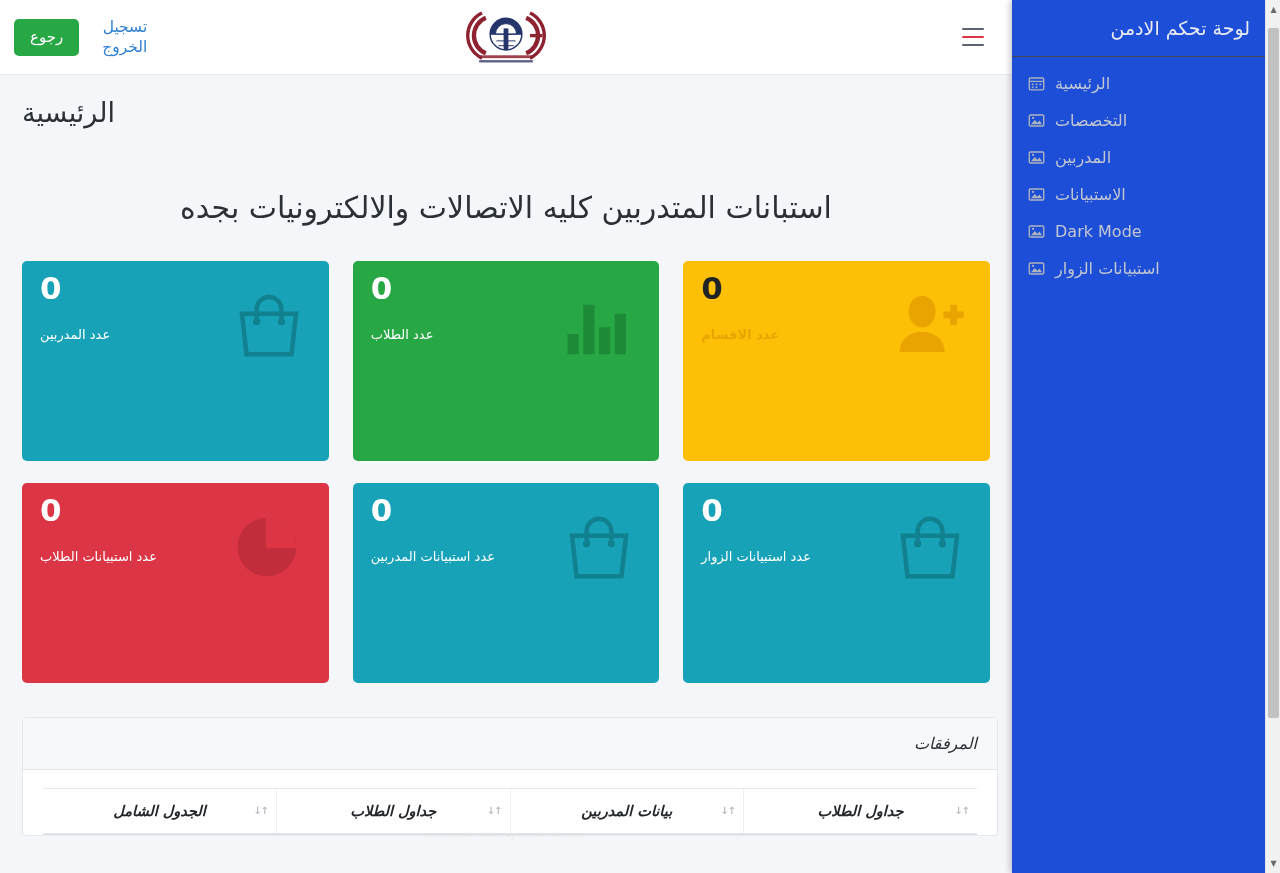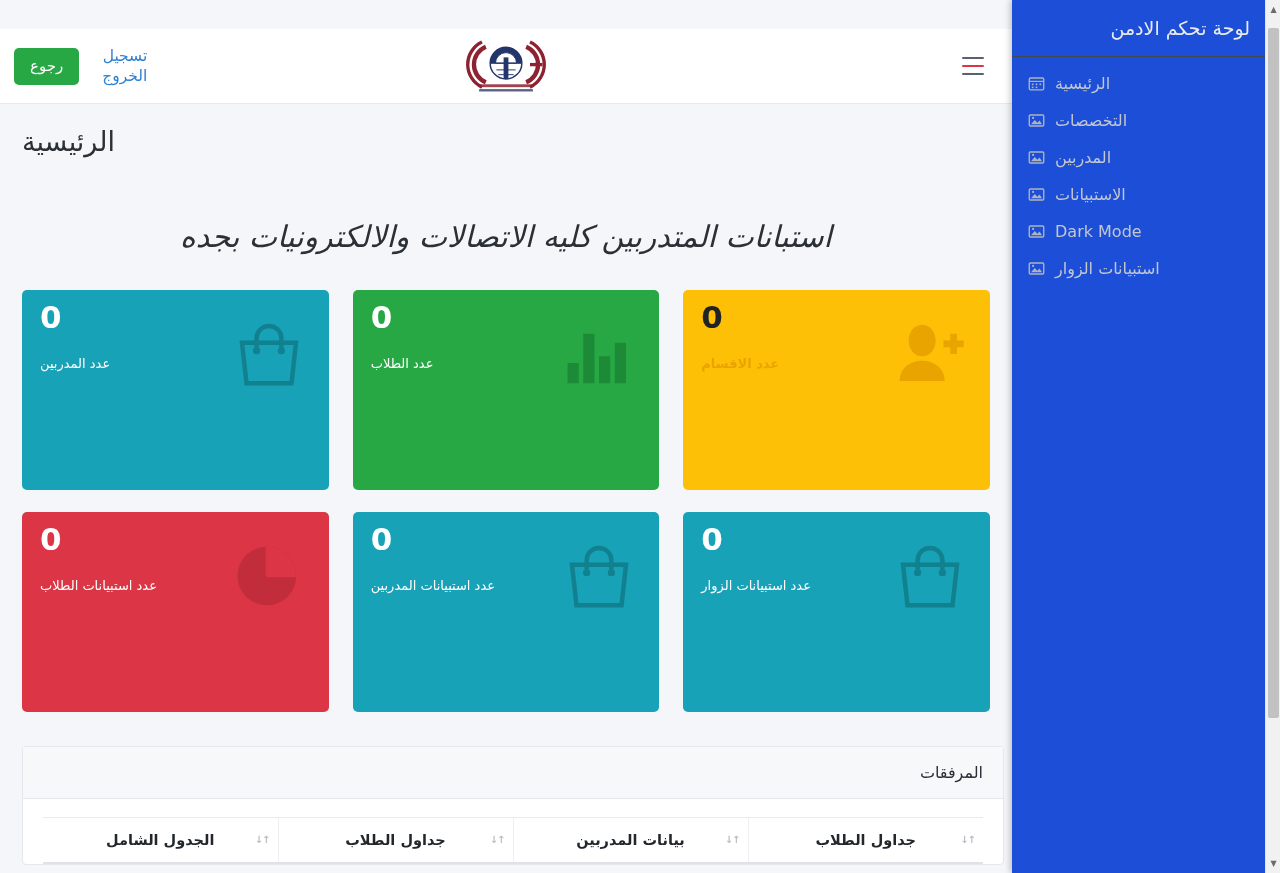--- a/index.html
+++ b/index.html
@@ -29,21 +29,20 @@
   }
 
   
   #topbar {
     position: relative;
     height: 75px;
     background: #ffffff;
     border-bottom: 1px solid #e6e9ee;
     display: flex;
     align-items: center;
-    margin-top: 29px;
   }
   #topbar-left {
     position: absolute;
     left: 14px; top: 0; height: 75px;
     display: flex; align-items: center;
     flex-direction: row-reverse;
     gap: 14px;
   }
   .btn-back {
     background: #28a745;
@@ -100,21 +99,20 @@
 
   
   #board-heading {
     text-align: center;
     font-size: 30px;
     font-weight: 400;
     color: #2b2f36;
     margin: 62px 0 0 0;
     padding: 0 40px;
     direction: rtl;
-    font-style: italic;
   }
 
   
   #cards {
     display: grid;
     grid-template-columns: repeat(3, 1fr);
     gap: 22px 24px;
     padding: 36px 22px 0 22px;
     direction: rtl;
   }
@@ -150,27 +148,28 @@
   }
   .stat-card .icon svg { width: 100%; height: 100%; display: block; }
 
   .c-yellow { background: #fdc006; }
   .c-green  { background: #27a844; }
   .c-teal   { background: #17a2b8; }
   .c-red    { background: #dc3545; }
 
   
   #panel {
-    margin: 34px 8px 0 22px;
+    margin: 34px 14px 0 22px;
     background: #ffffff;
     border: 1px solid #e4e7eb;
     border-radius: 4px;
     direction: rtl;
     position: relative;
     z-index: 2;
+    font-style: italic;
   }
   #panel-head {
     background: #f7f8fa;
     border-bottom: 1px solid #e4e7eb;
     padding: 16px 20px;
     font-size: 16px;
     color: #2b2f36;
     text-align: right;
   }
   #panel-body { padding: 18px 20px 0 20px; }

